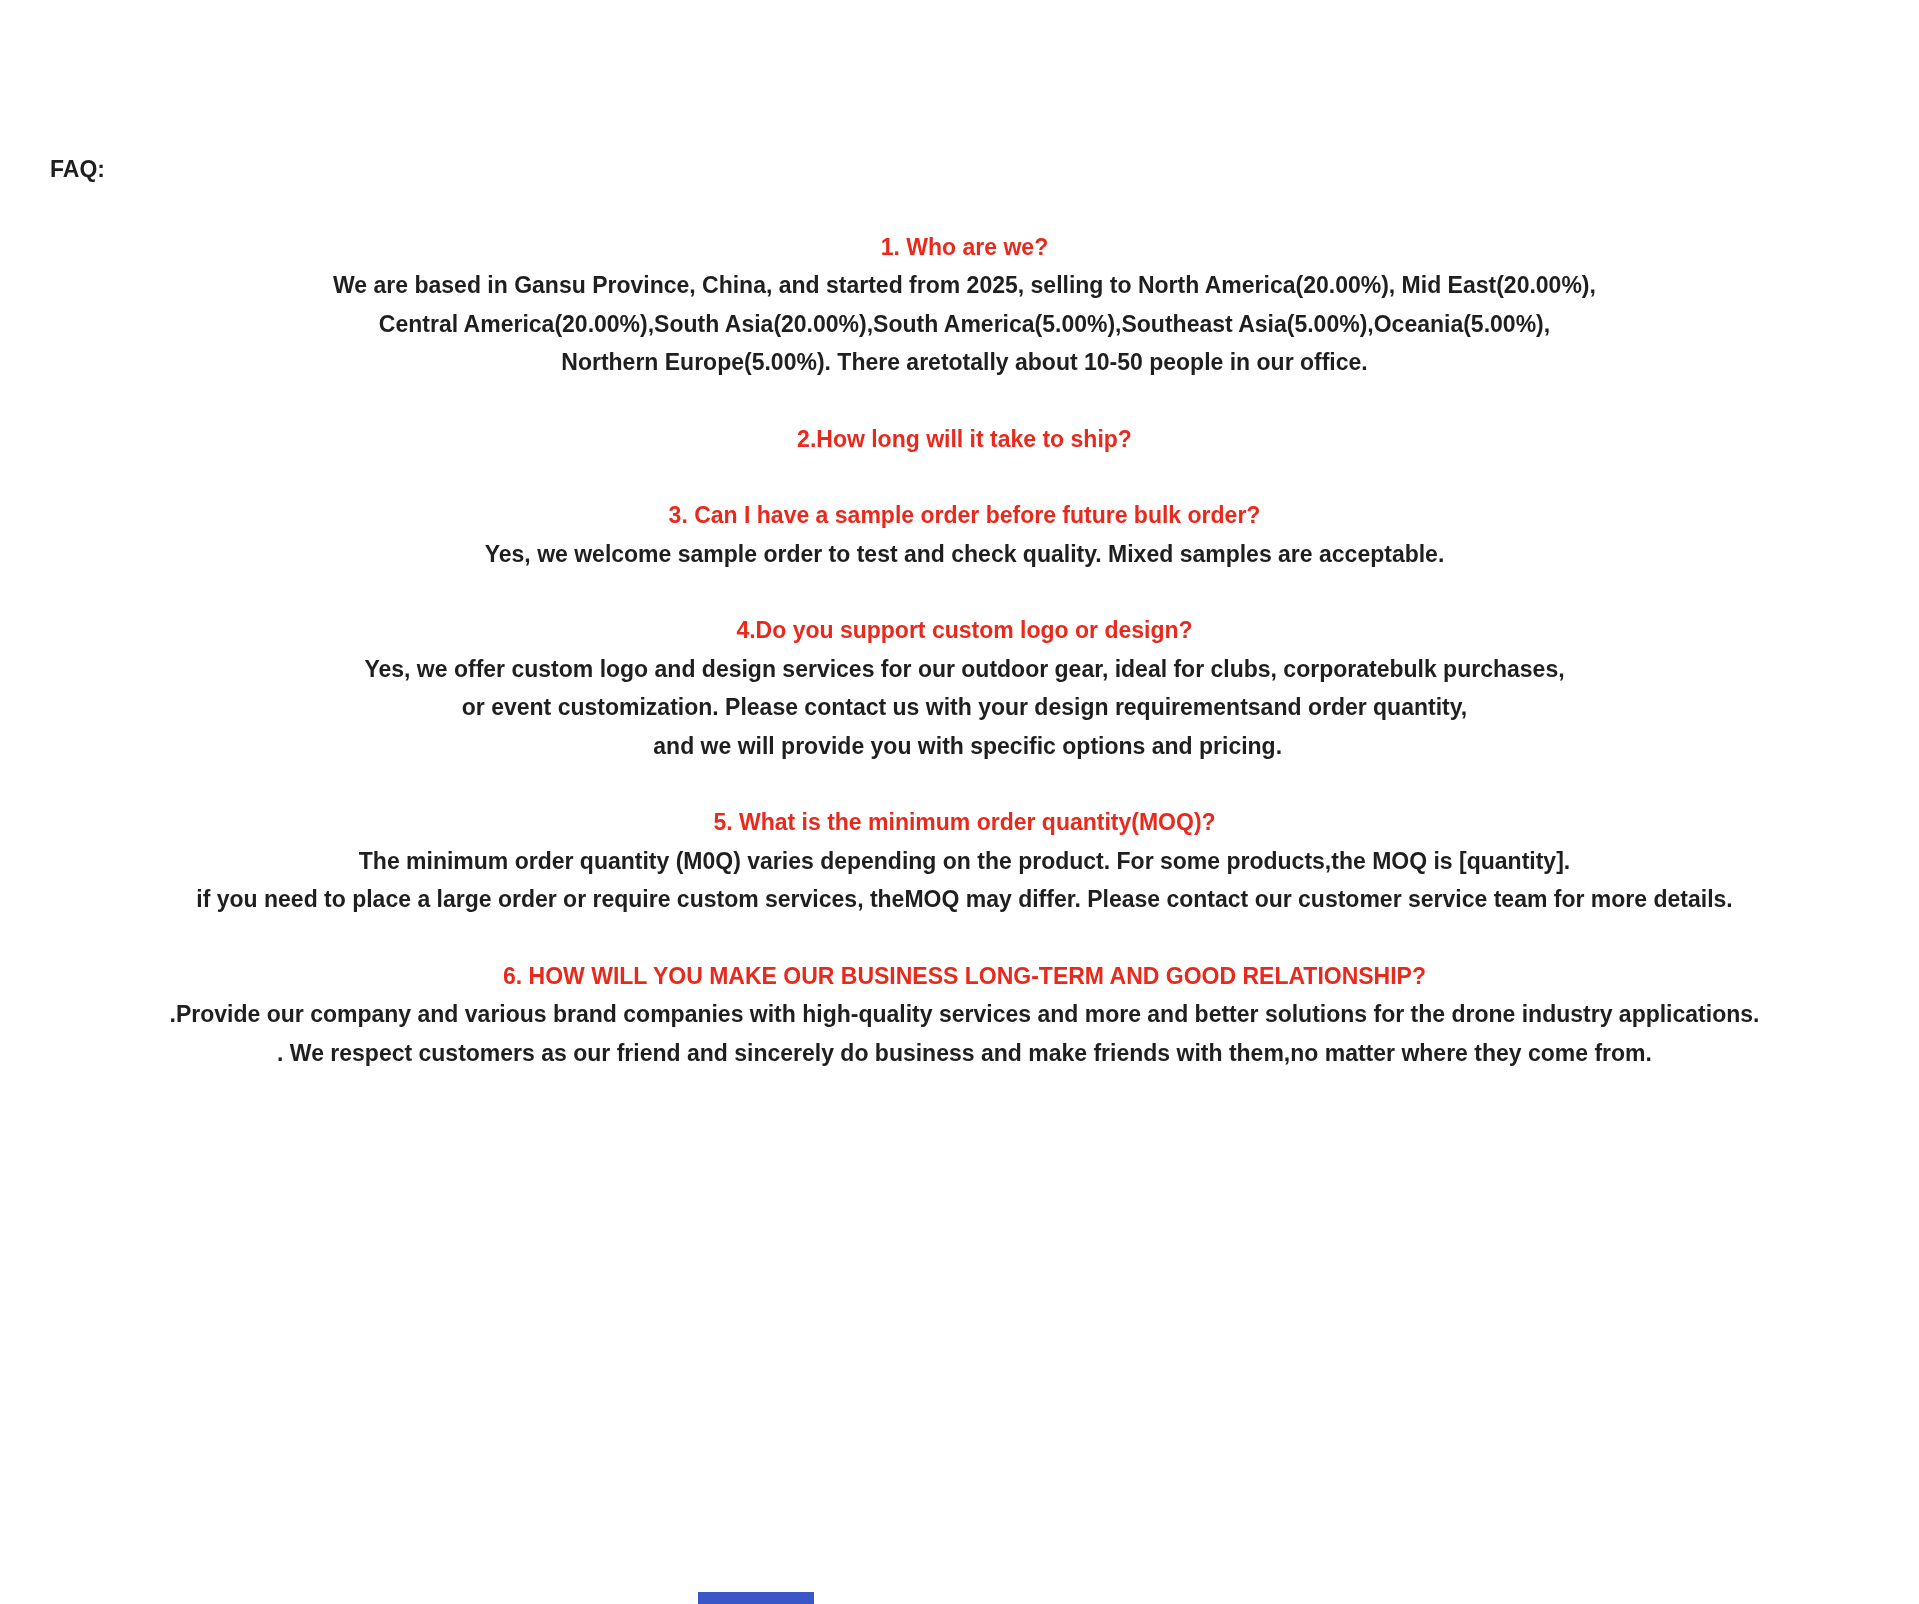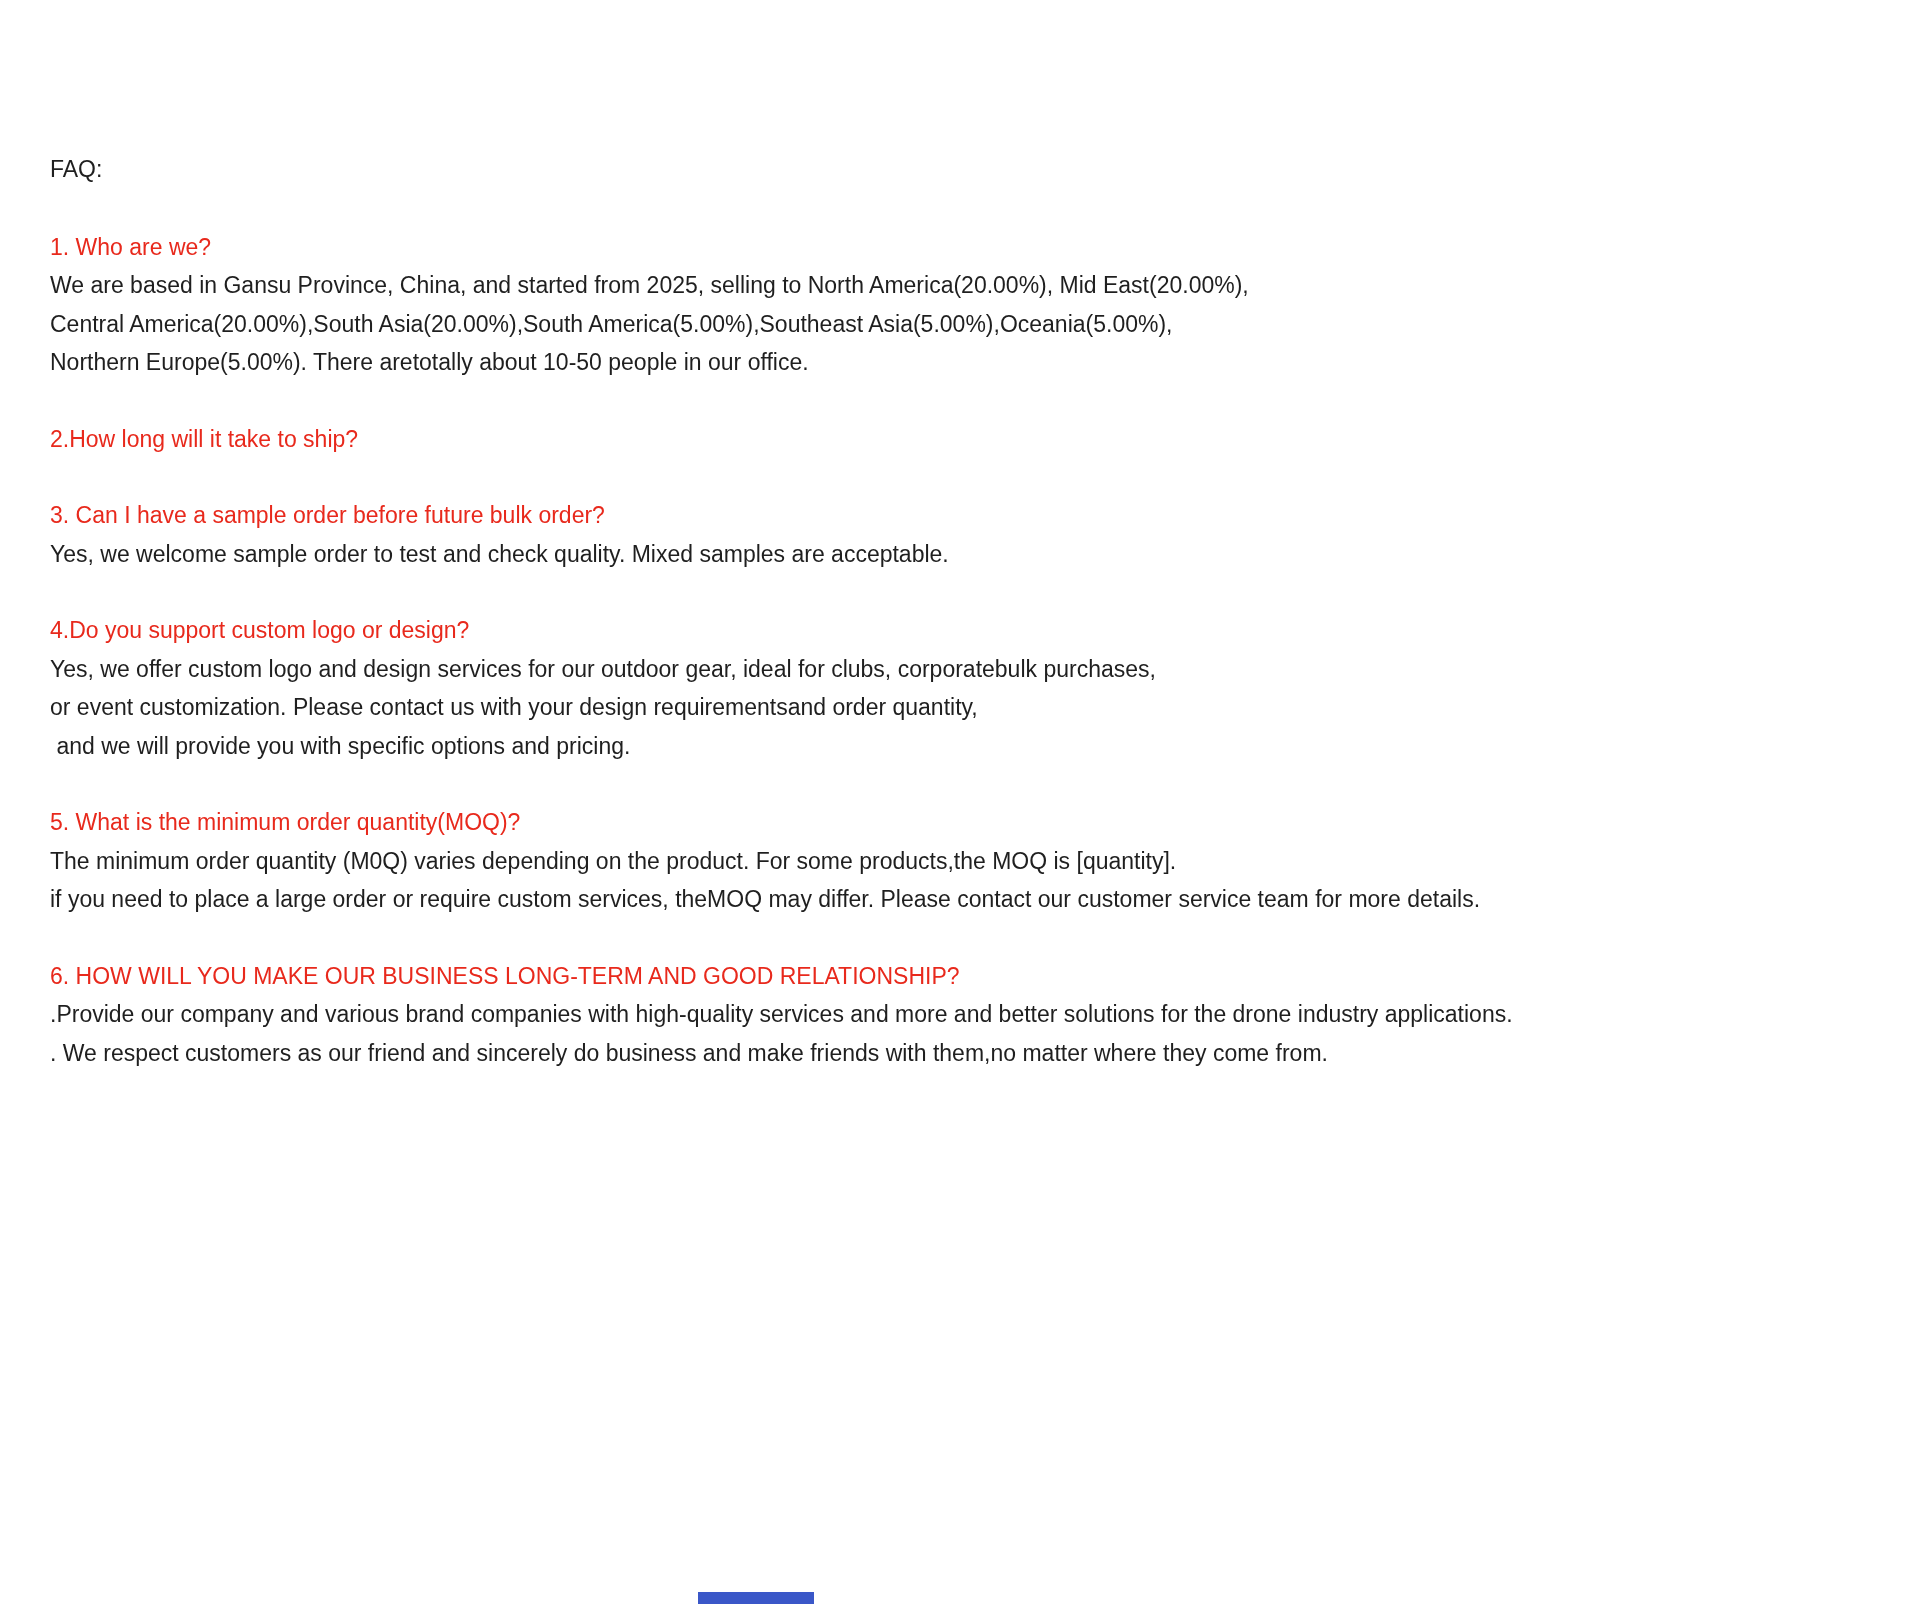--- a/index.html
+++ b/index.html
@@ -16,30 +16,31 @@
     color: var(--text, #1f1f1f);
   }
   .page {
     position: absolute;
     top: 150px;
     left: 50px;
     right: 40px;
   }
   .line {
     font-size: 23px;
-    font-weight: 400;
+    font-weight: 700;
     line-height: 38.5px;
     white-space: pre-wrap;
     color: var(--text, #1f1f1f);
   }
   .faq-heading {
     margin-bottom: 39px;
   }
   .faq-section {
     margin-bottom: 38px;
+    text-align: center;
   }
   .question {
     color: var(--question, #e8291c);
   }
   .accent-bar {
     position: absolute;
     left: 698px;
     bottom: 0;
     width: 116px;
     height: 12px;

